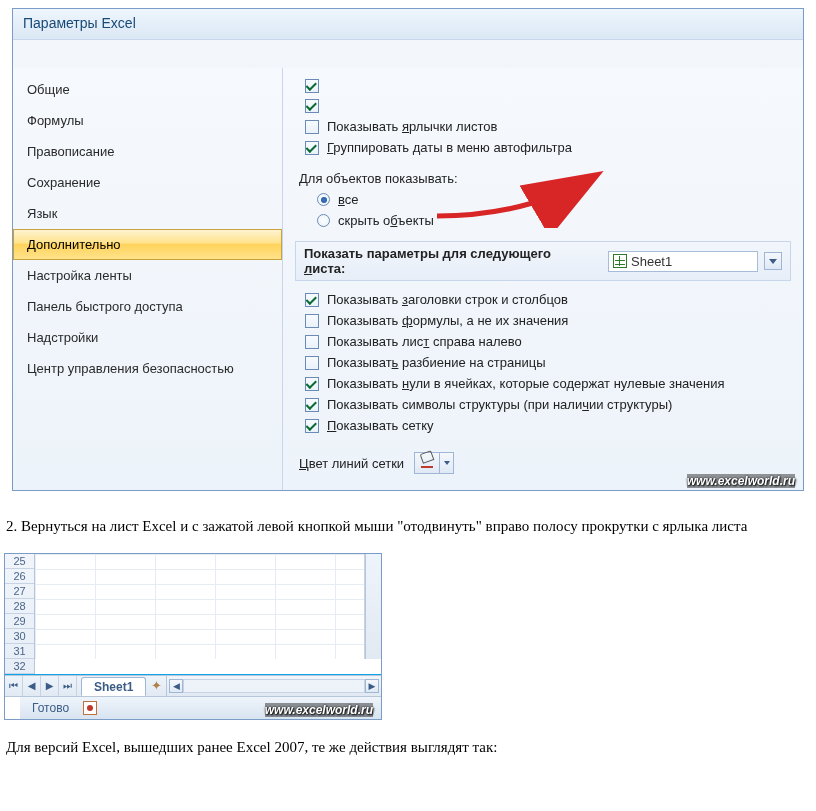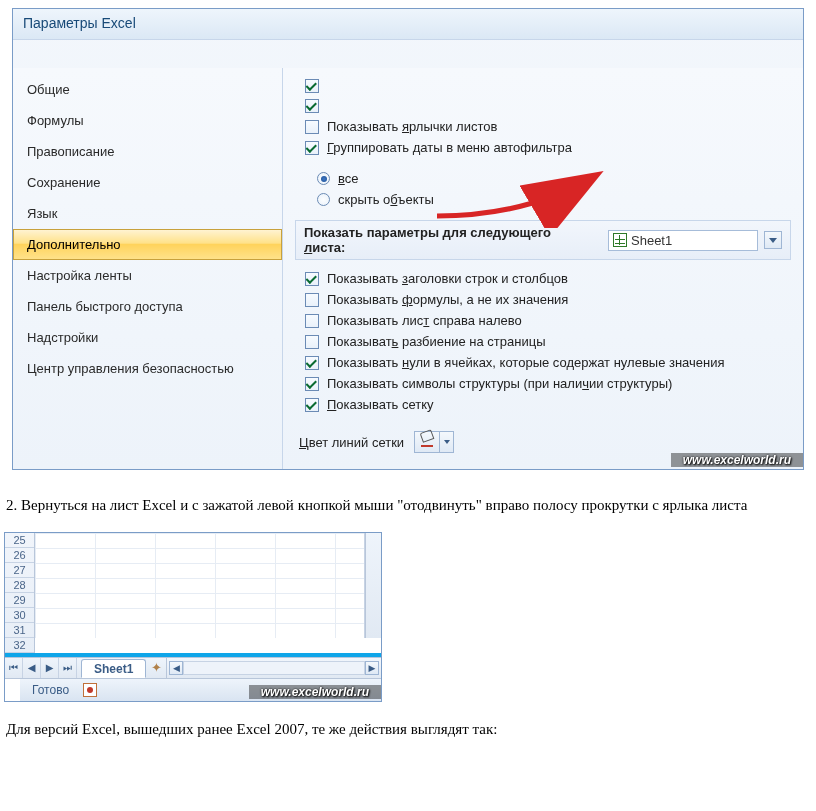--- a/index.html
+++ b/index.html
@@ -177,26 +177,26 @@
     border-left:1px solid #9fb6d4;
     display:flex; align-items:center; justify-content:center;
   }
   .color-btn .dd::after {
     content:"";
     border-left:3px solid transparent;
     border-right:3px solid transparent;
     border-top:4px solid #3a5c86;
   }
   .watermark {
-    position:absolute; right:0; bottom:2px;
+    position:absolute; right:8px; bottom:2px;
     font: italic 600 12px/1 "Segoe UI",sans-serif;
     color:#fff;
     text-shadow:0 0 2px #000, 1px 1px 2px #000;
     background:rgba(0,0,0,0.4);
-    padding:1px 12px;
+    padding:1px 0;
   }
   
   .arrow {
     position:absolute;
     left: 154px;
     top: 100px;
     pointer-events:none;
   }
   
   .article {
@@ -207,21 +207,21 @@
   
   .shot2 {
     margin: 8px 4px 0 4px;
     width: 378px;
     border: 1px solid #7a9cc7;
     position: relative;
     background:#fff;
   }
   .grid-area {
     display:flex;
-    border-bottom: 4px solid #0ea5e9;
+    border-bottom: 1px solid #0ea5e9;
   }
   .rowheads {
     width: 30px;
     background: linear-gradient(#f1f5fb,#e7eef7);
     border-right:1px solid #b8c6da;
   }
   .rowheads div {
     height: 15px;
     border-bottom: 1px solid #c7d3e4;
     font-size: 11px;
@@ -343,20 +343,21 @@
           <div class="chk-row">
             <span class="chk"></span>
             <span class="lbl">Показывать <u>я</u>рлычки листов</span>
           </div>
           <div class="chk-row">
             <span class="chk checked"></span>
             <span class="lbl"><u>Г</u>руппировать даты в меню автофильтра</span>
           </div>
         </div>
 
+      <div class="sub-head lbl">Для объектов показывать:</div>
       <div class="opts rad-group" id="obj-rads">
           <div class="rad-row">
             <span class="rad checked"></span>
             <span class="lbl"><u>в</u>се</span>
           </div>
           <div class="rad-row">
             <span class="rad"></span>
             <span class="lbl">скрыть о<u>б</u>ъекты</span>
           </div>
         </div>

